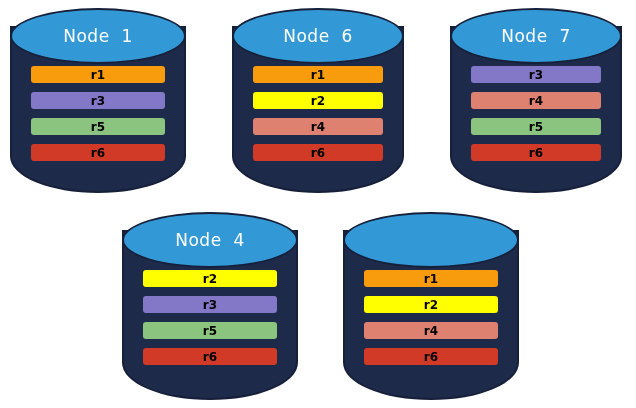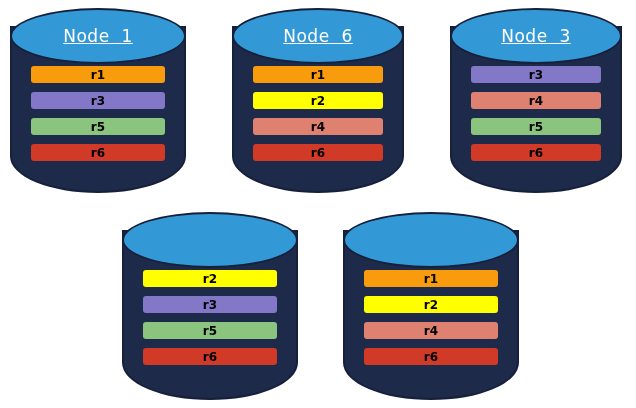--- a/index.html
+++ b/index.html
@@ -61,21 +61,20 @@
     height: 56px;
     display: flex;
     align-items: center;
     justify-content: center;
     color: #ffffff;
     font-size: 17px;
     letter-spacing: 0.5px;
     white-space: pre;
     z-index: 3;
     pointer-events: none;
-    text-decoration: underline;
   }
 
   
   .replicas {
     position: absolute;
     left: 0;
     right: 0;
     top: 58px;
     z-index: 3;
     display: flex;
@@ -123,31 +122,32 @@
       <div class="replicas">
         <div class="replica" style="background: rgb(248, 156, 14);">r1</div>
         <div class="replica" style="background: rgb(255, 255, 0);">r2</div>
         <div class="replica" style="background: rgb(222, 129, 113);">r4</div>
         <div class="replica" style="background: rgb(208, 58, 39);">r6</div>
       </div>
     </div>
     <div class="node row-top" style="left: 450px; width: 172px;">
       <div class="node-body"></div>
       <div class="node-top"></div>
-      <div class="node-title">Node  3</div>
+      <div class="node-title">Node  7</div>
       <div class="replicas">
         <div class="replica" style="background: rgb(131, 120, 199);">r3</div>
         <div class="replica" style="background: rgb(222, 129, 113);">r4</div>
         <div class="replica" style="background: rgb(139, 196, 127);">r5</div>
         <div class="replica" style="background: rgb(208, 58, 39);">r6</div>
       </div>
     </div>
     <div class="node row-bottom" style="left: 122px; width: 176px;">
       <div class="node-body"></div>
       <div class="node-top"></div>
+      <div class="node-title">Node  4</div>
       <div class="replicas">
         <div class="replica" style="background: rgb(255, 255, 0);">r2</div>
         <div class="replica" style="background: rgb(131, 120, 199);">r3</div>
         <div class="replica" style="background: rgb(139, 196, 127);">r5</div>
         <div class="replica" style="background: rgb(208, 58, 39);">r6</div>
       </div>
     </div>
     <div class="node row-bottom" style="left: 343px; width: 176px;">
       <div class="node-body"></div>
       <div class="node-top"></div>

